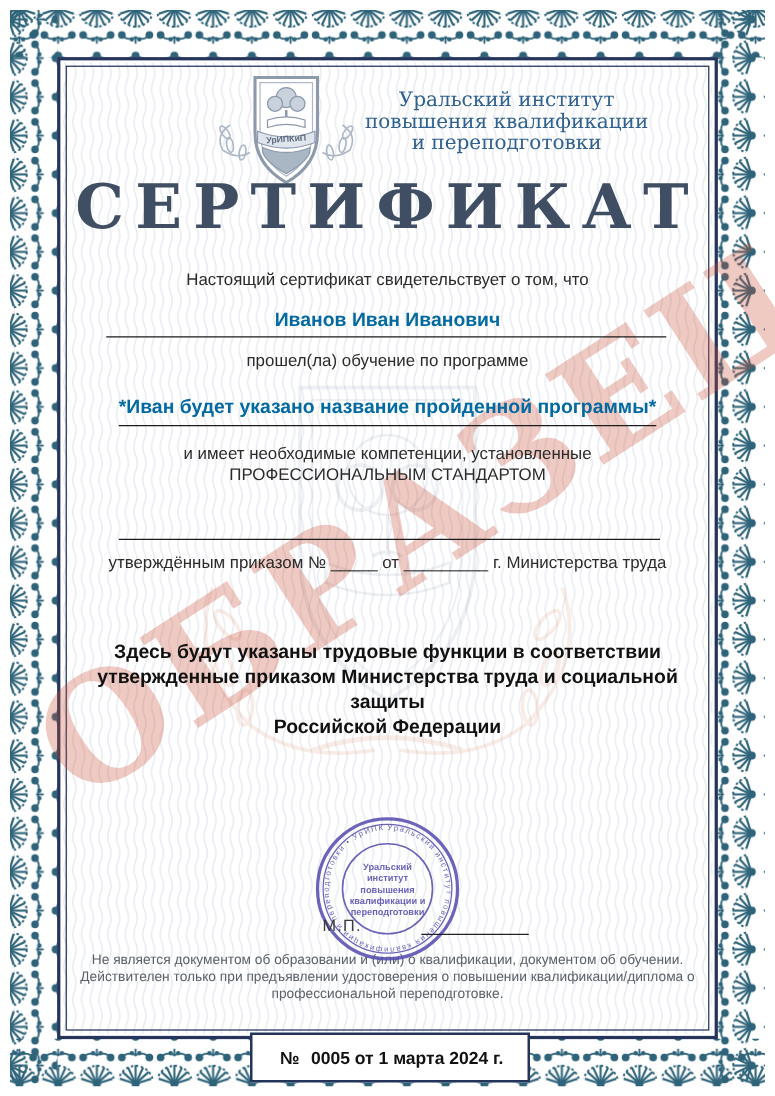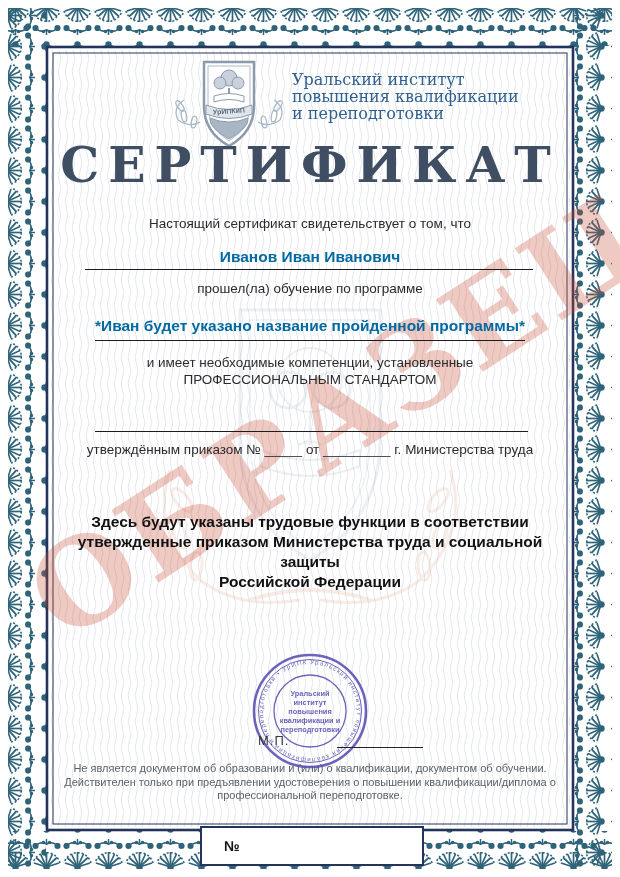--- a/index.html
+++ b/index.html
@@ -8,21 +8,21 @@
     font-family:"Liberation Sans",sans-serif;color:#1c1c1c;
   }
   .layer{position:absolute;inset:0;}
   svg{display:block;}
   .abs{position:absolute;}
   .ctr{left:56px;width:508px;text-align:center;}
 
   
   .inst-name{
     font-family:"DejaVu Serif","Liberation Serif",serif;
-    color:#30608f;font-size:16px;line-height:17px;font-weight:500;
+    color:#30608f;font-size:16px;line-height:17px;font-weight:500;text-align:center;
   }
   .cert-title{
     font-family:"DejaVu Serif","Liberation Serif",serif;
     font-weight:bold;font-size:49px;letter-spacing:9px;color:#3f4e63;
     white-space:nowrap;
   }
 
   
   .t-reg{font-size:13.5px;color:#2b2b2b;}
   .t-bold{font-weight:bold;color:#0369a1;}
@@ -223,15 +223,16 @@
   </svg>
 
   <div class="abs ctr disclaimer" style="top:762px;">
     <div>Не является документом об образовании и (или) о квалификации, документом об обучении.</div>
     <div>Действителен только при предъявлении удостоверения о повышении квалификации/диплома о</div>
     <div>профессиональной переподготовке.</div>
   </div>
 
   <div class="abs num-box">
     <span class="nsign">№</span>
+    <span class="nval">0005 от 1 марта 2024 г.</span>
   </div>
 
 </div>
 
 </body></html>

